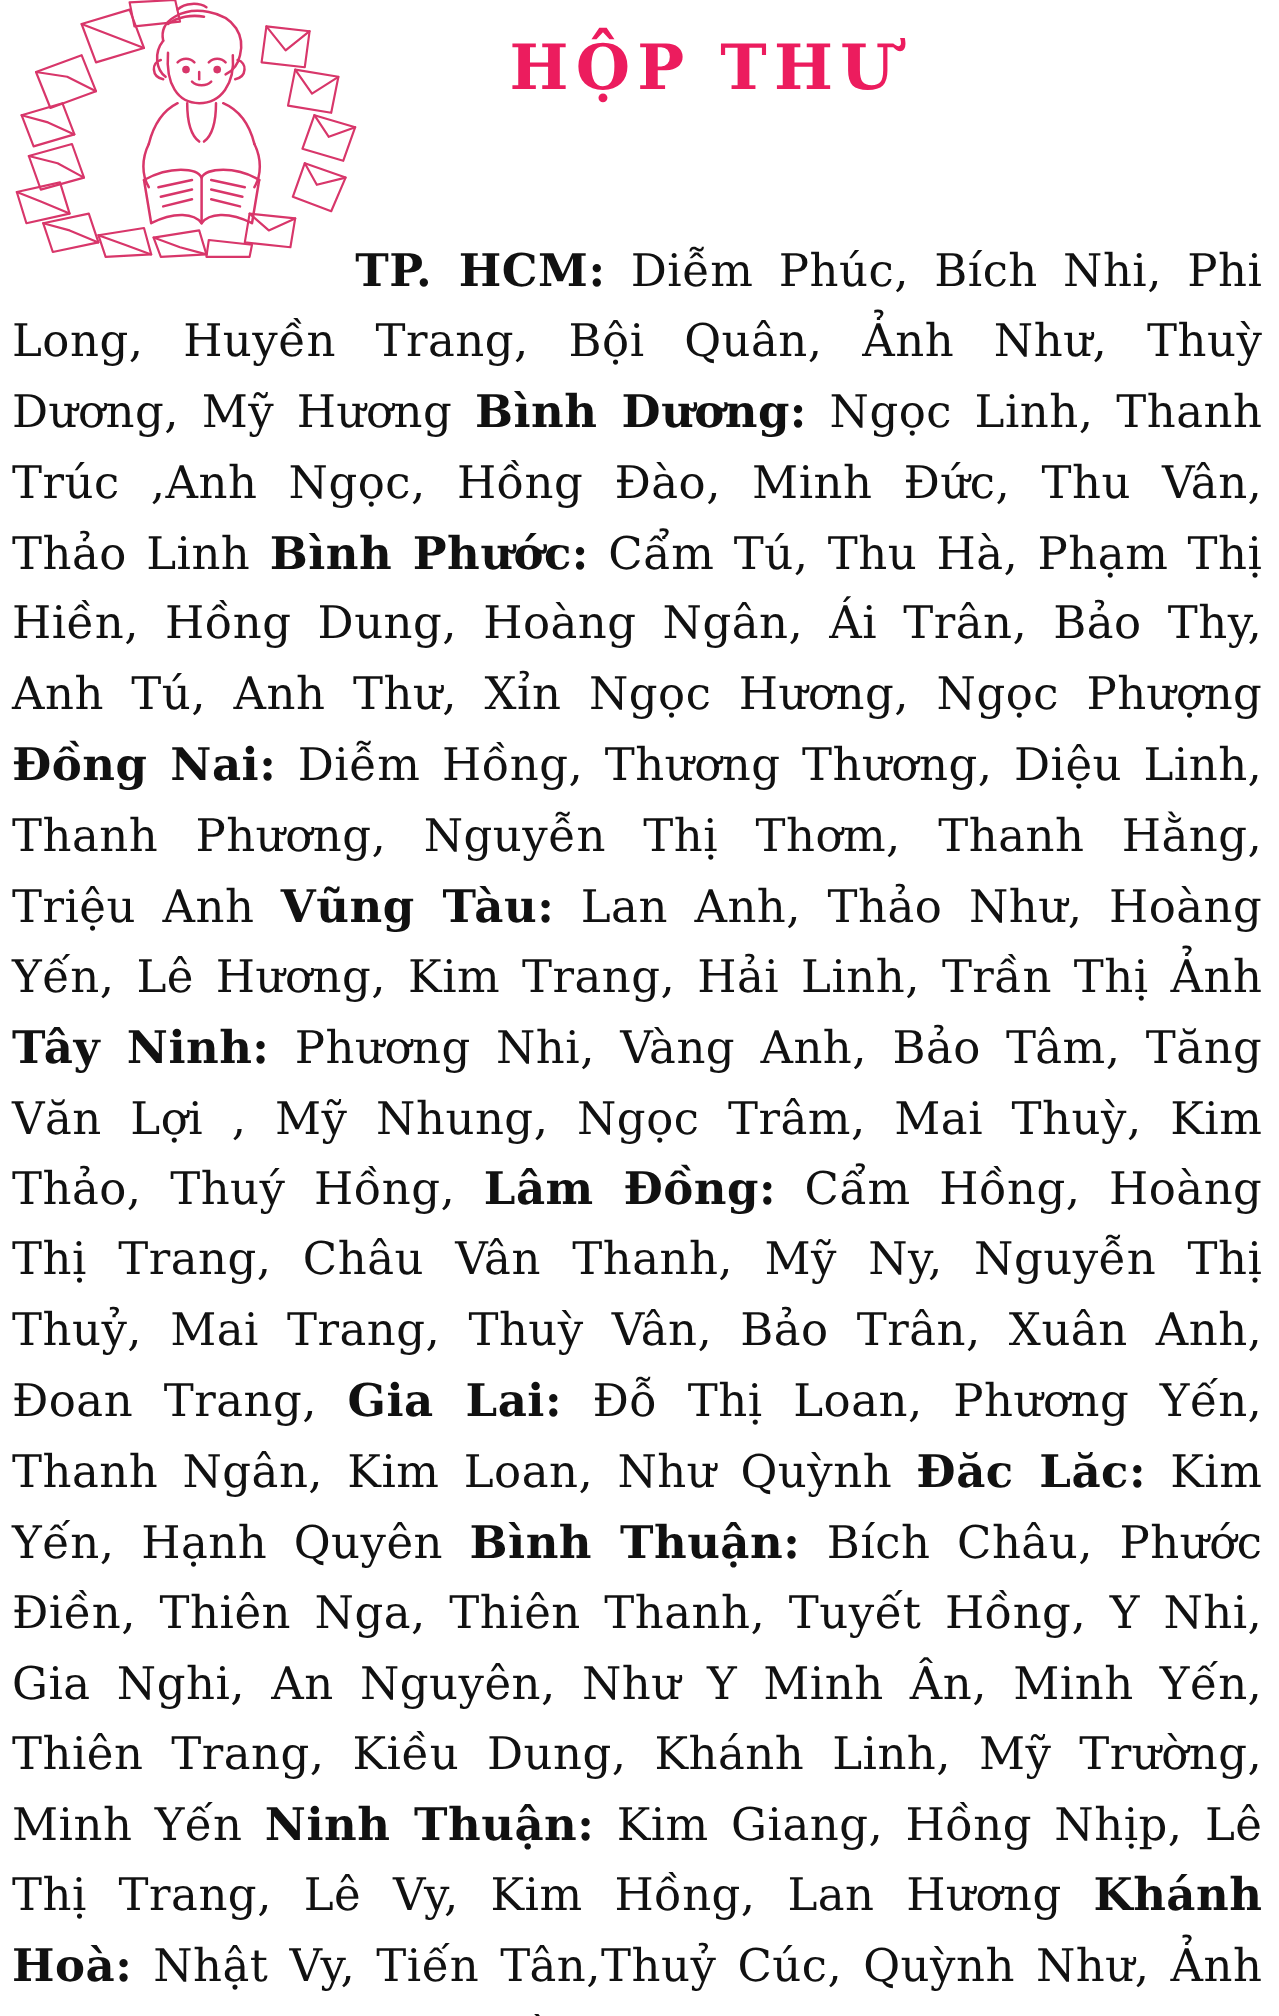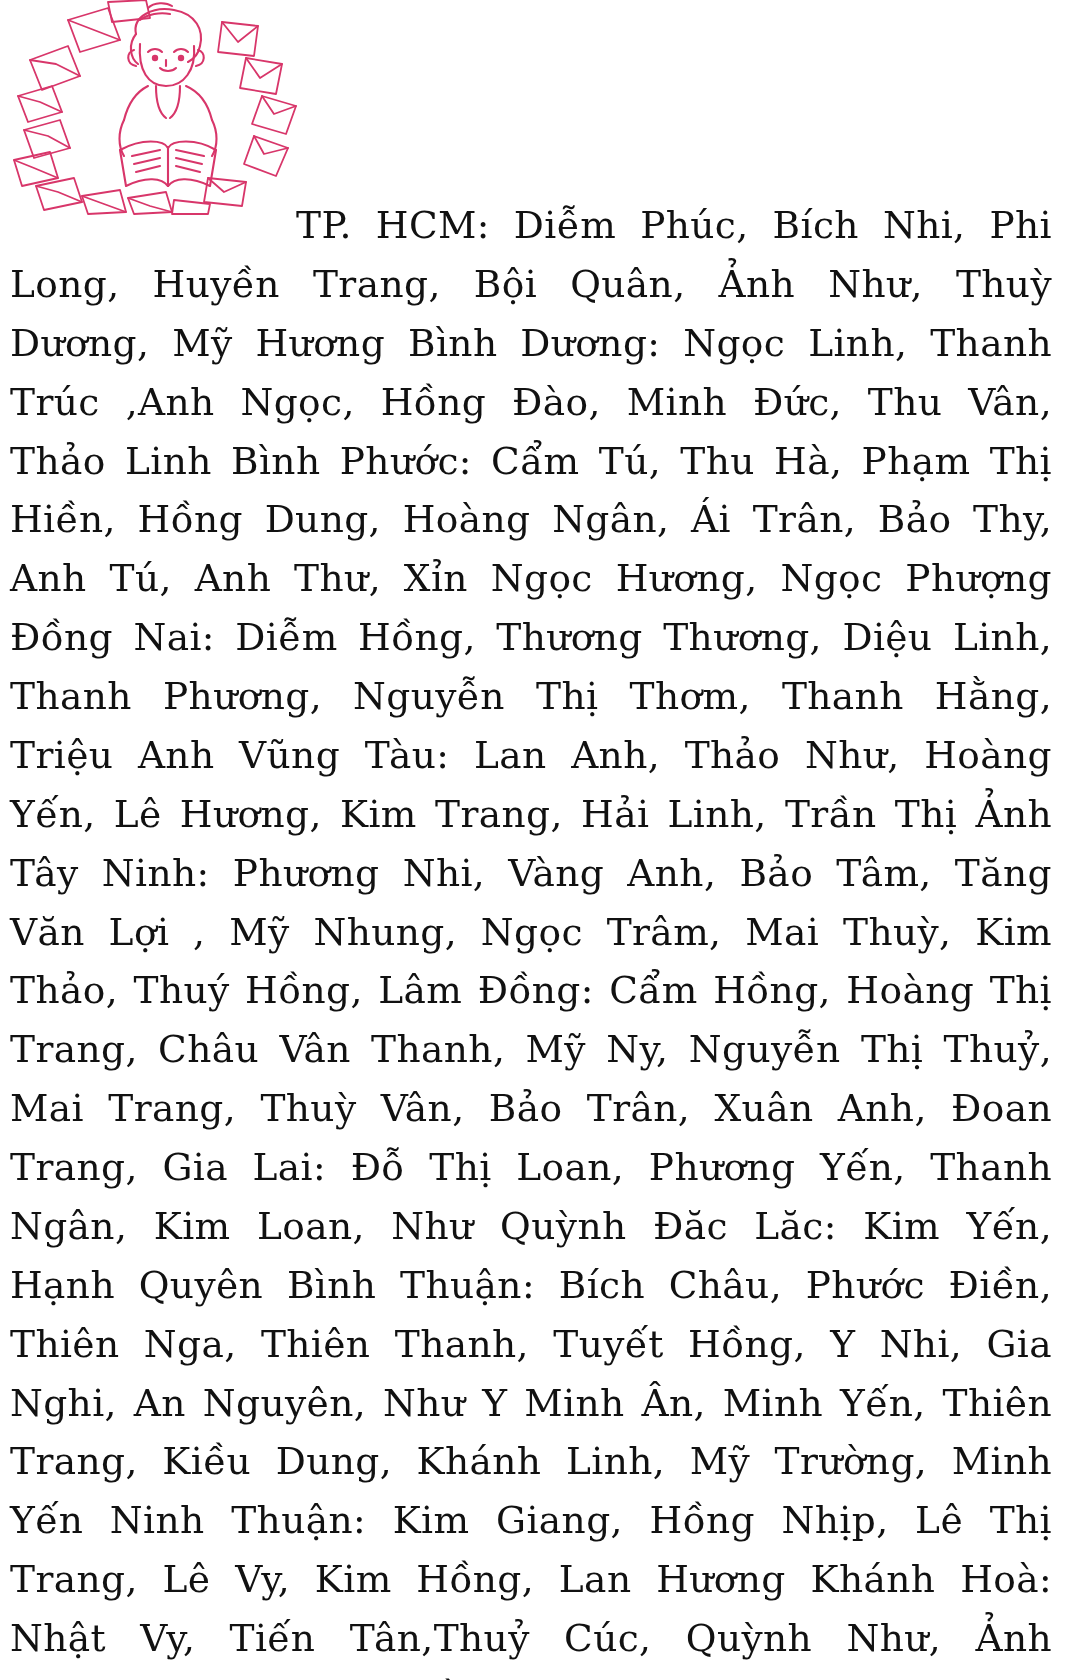--- a/index.html
+++ b/index.html
@@ -64,21 +64,21 @@
     text-justify: inter-word;
     letter-spacing: 0.4px;
     word-spacing: 1px;
     color: #111111;
   }
   .article .indent {
     display: inline-block;
     width: 286px;
   }
   .article span.city {
-    font-weight: normal;
+    font-weight: bold;
   }
   .article span.names {
     font-weight: normal;
   }
 </style>
 </head>
 <body>
 
 <div class="page">
 
@@ -148,19 +148,20 @@
           <path d="M124 156 L152 150"></path>
           <path d="M126 164 L152 158"></path>
           <path d="M128 172 L152 166"></path>
           <path d="M168 150 L196 156"></path>
           <path d="M168 158 L194 164"></path>
           <path d="M168 166 L192 172"></path>
         </g>
       </svg>
     </div>
 
+    <div class="title">HỘP THƯ</div>
   </div>
 
   <div class="article">
     <span class="indent"></span><span id="entries-host"><span class="city">TP. HCM:</span><span class="names"> Diễm Phúc, Bích Nhi, Phi Long, Huyền Trang, Bội Quân, Ảnh Như, Thuỳ Dương, Mỹ Hương </span><span class="city">Bình Dương:</span><span class="names"> Ngọc Linh, Thanh Trúc ,Anh Ngọc, Hồng Đào, Minh Đức, Thu Vân, Thảo Linh </span><span class="city">Bình Phước:</span><span class="names"> Cẩm Tú, Thu Hà, Phạm Thị Hiền, Hồng Dung, Hoàng Ngân, Ái Trân, Bảo Thy, Anh Tú, Anh Thư, Xỉn Ngọc Hương, Ngọc Phượng </span><span class="city">Đồng Nai:</span><span class="names"> Diễm Hồng, Thương Thương, Diệu Linh, Thanh Phương, Nguyễn Thị Thơm, Thanh Hằng, Triệu Anh </span><span class="city">Vũng Tàu:</span><span class="names"> Lan Anh, Thảo Như, Hoàng Yến, Lê Hương, Kim Trang, Hải Linh, Trần Thị Ảnh </span><span class="city">Tây Ninh:</span><span class="names"> Phương Nhi, Vàng Anh, Bảo Tâm, Tăng Văn Lợi , Mỹ Nhung, Ngọc Trâm, Mai Thuỳ, Kim Thảo, Thuý Hồng, </span><span class="city">Lâm Đồng:</span><span class="names"> Cẩm Hồng, Hoàng Thị Trang, Châu Vân Thanh, Mỹ Ny, Nguyễn Thị Thuỷ, Mai Trang, Thuỳ Vân, Bảo Trân, Xuân Anh, Đoan Trang, </span><span class="city">Gia Lai:</span><span class="names"> Đỗ Thị Loan, Phương Yến, Thanh Ngân, Kim Loan, Như Quỳnh </span><span class="city">Đăc Lăc:</span><span class="names"> Kim Yến, Hạnh Quyên </span><span class="city">Bình Thuận:</span><span class="names"> Bích Châu, Phước Điền, Thiên Nga, Thiên Thanh, Tuyết Hồng, Y Nhi, Gia Nghi, An Nguyên, Như Y Minh Ân, Minh Yến, Thiên Trang, Kiều Dung, Khánh Linh, Mỹ Trường, Minh Yến </span><span class="city">Ninh Thuận:</span><span class="names"> Kim Giang, Hồng Nhịp, Lê Thị Trang, Lê Vy, Kim Hồng, Lan Hương </span><span class="city">Khánh Hoà:</span><span class="names"> Nhật Vy, Tiến Tân,Thuỷ Cúc, Quỳnh Như, Ảnh Nguyệt, Châu Tàu, Hồng Vương,Ngọc Hà, Long Phi, Bảo Yến, Thái Hân,</span></span>
   </div>
 
 </div>
 
 </body></html>

